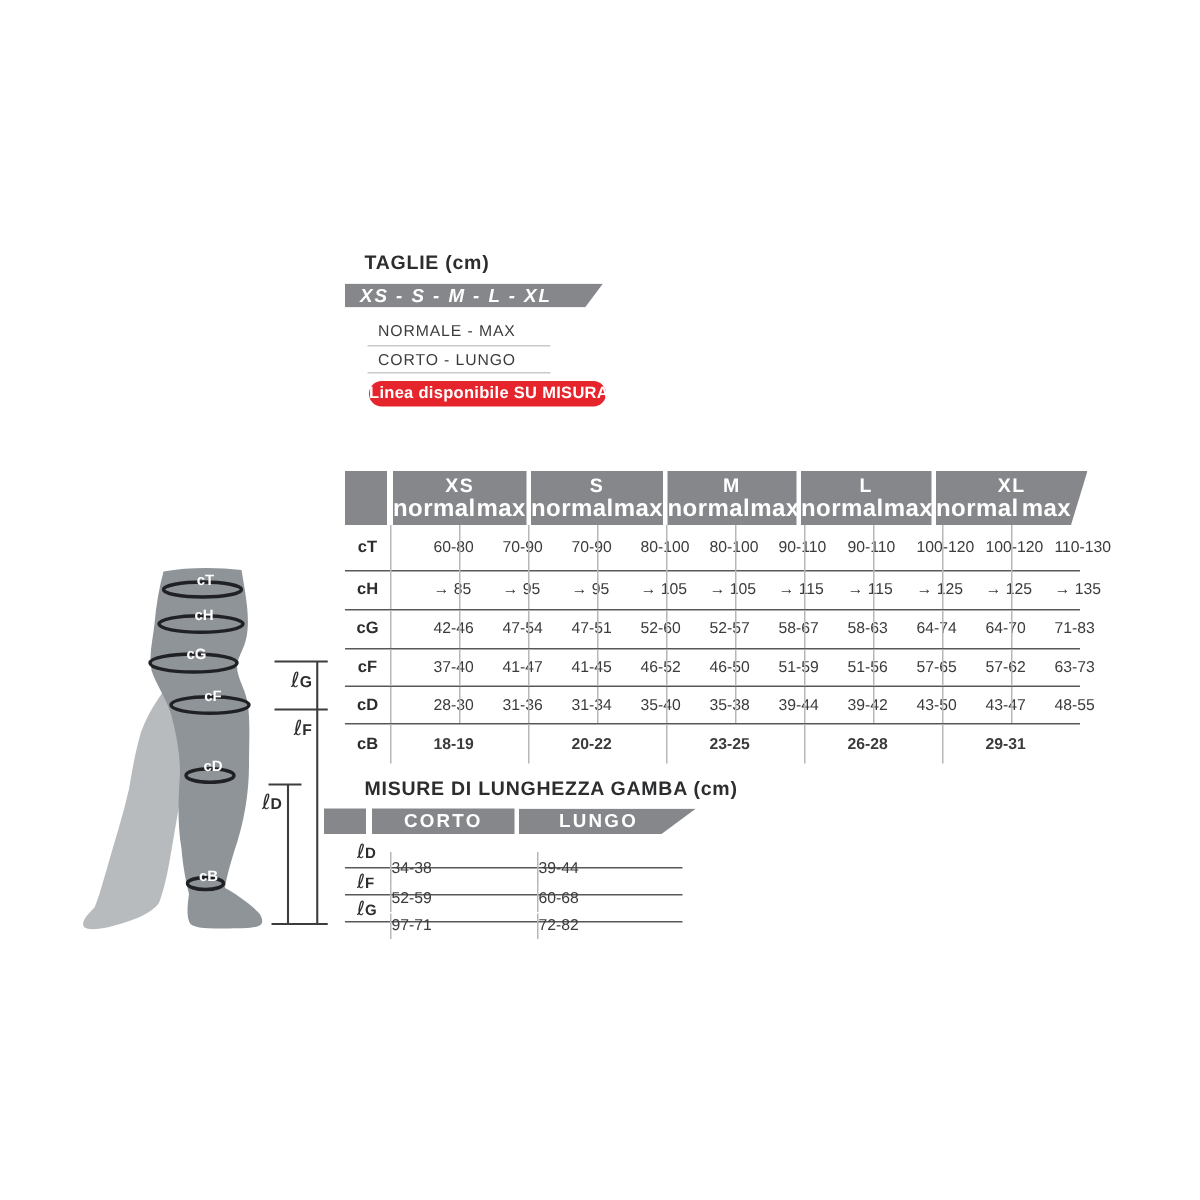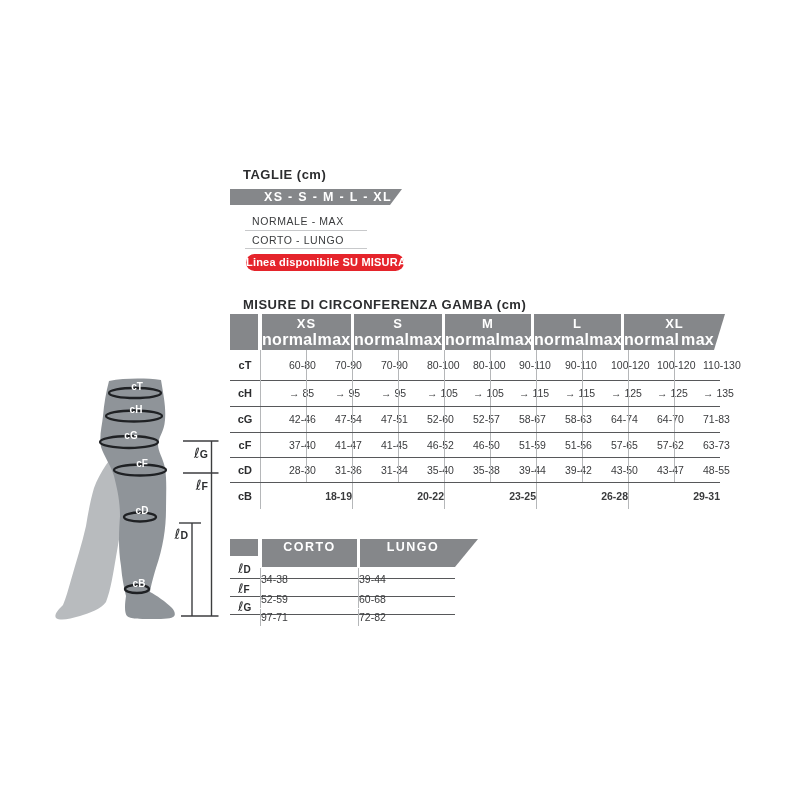--- a/index.html
+++ b/index.html
@@ -14,22 +14,22 @@
   }
   html,body{margin:0;padding:0;background:#fff;}
   .page{position:relative;width:800px;height:800px;background:#fff;overflow:hidden;
         font-family:"Liberation Sans","DejaVu Sans",sans-serif;color:var(--txt);}
 
   .sec-title{position:absolute;font-weight:bold;font-size:13px;color:var(--txt-strong);letter-spacing:.5px;white-space:nowrap;}
 
   
   .banner{position:absolute;left:230px;top:189px;width:172px;height:16px;background:var(--gray);
           color:#fff;font-weight:bold;font-size:12.5px;line-height:16px;letter-spacing:1.3px;
-          padding-left:34px;box-sizing:border-box;
-          clip-path:polygon(0 0,100% 0,calc(100% - 12px) 100%,0 100%);}
+          padding-left:10px;box-sizing:border-box;
+          clip-path:polygon(0 0,100% 0,calc(100% - 12px) 100%,0 100%);font-style:italic;}
   .opt{position:absolute;left:245px;width:122px;border-bottom:1px solid #c8c9cb;
        font-size:10.5px;color:var(--txt);letter-spacing:.6px;padding-left:7px;box-sizing:border-box;white-space:nowrap;}
   .opt1{top:211px;height:20px;line-height:21px;}
   .opt2{top:231px;height:18px;line-height:19px;}
   .badge{position:absolute;left:246px;top:254px;width:158px;height:17px;background:var(--red);
          border-radius:9px;color:#fff;font-weight:bold;font-size:11px;line-height:17px;text-align:right;
          letter-spacing:.2px;white-space:nowrap;}
 
   
   .chead{position:absolute;left:230px;top:314px;height:36px;display:flex;}
@@ -42,25 +42,25 @@
   .hsub span{flex:1;}
   .g-xl .hsub{padding-right:9px;}
 
   
   .cbody{position:absolute;left:230px;top:350px;}
   .crow{display:grid;grid-template-columns:30px repeat(10,46px);border-bottom:1px solid var(--dark-line);}
   .cfoot{display:grid;grid-template-columns:30px repeat(5,92px);border-bottom:none;}
   .h30{height:30px;line-height:31px;} .h25{height:25px;line-height:25px;}
   .h24{height:24px;line-height:24px;} .h26{height:26px;line-height:26px;}
   .clabel{font-weight:bold;font-size:11px;color:var(--txt-strong);text-align:center;}
-  .cval{font-size:10.5px;color:var(--txt);text-align:right;border-left:1px solid var(--light-line);white-space:nowrap;padding-left:28px;}
+  .cval{font-size:10.5px;color:var(--txt);text-align:left;border-left:1px solid var(--light-line);white-space:nowrap;padding-left:28px;}
   .cfootval{font-weight:bold;}
 
   
-  .lhead{position:absolute;left:230px;top:539px;height:28px;display:flex;}
+  .lhead{position:absolute;left:216px;top:539px;height:17px;display:flex;}
   .lblank{width:28px;height:17px;background:var(--gray);margin-right:4px;}
   .lhgroup{background:var(--gray);color:#fff;font-weight:bold;font-size:12.5px;line-height:17px;
            text-align:center;letter-spacing:1.5px;margin-right:3px;box-sizing:border-box;}
   .g-corto{width:95px;}
   .g-lungo{width:118px;margin-right:0;clip-path:polygon(0 0,100% 0,calc(100% - 23px) 100%,0 100%);padding-right:12px;}
   .lbody{position:absolute;left:230px;top:556px;}
   .lrow{display:grid;grid-template-columns:30px 98px 97px;border-bottom:1px solid var(--dark-line);}
   .lh22{height:22px;line-height:23px;} .lh17{height:17px;line-height:17px;}
   .llabel{padding-left:8px;color:var(--txt-strong);}
   .lval{text-align:left;font-size:10.5px;color:var(--txt);border-left:1px solid var(--light-line);margin-top:12px;}
@@ -121,21 +121,20 @@
     <text class="rlabel" x="208" y="490"><tspan class="rell">ℓ</tspan><tspan class="rletter">F</tspan></text>
     <text class="rlabel" x="188" y="539"><tspan class="rell">ℓ</tspan><tspan class="rletter">D</tspan></text>
   </svg>
 
   <div class="sec-title" style="left:243px;top:167px;">TAGLIE (cm)</div>
   <div class="banner">XS - S - M - L - XL</div>
   <div class="opt opt1">NORMALE - MAX</div>
   <div class="opt opt2">CORTO - LUNGO</div>
   <div class="badge">Linea disponibile SU MISURA</div>
 
-  <div class="sec-title" style="left:243px;top:297px;">MISURE DI CIRCONFERENZA GAMBA (cm)</div>
 
   <div class="chead">
     <div class="hblank"></div>
     <div class="hgroup g-xs">
       <div class="hsize">XS</div>
       <div class="hsub">
           <span>normal</span>
           <span>max</span>
         </div>
     </div>
@@ -238,20 +237,21 @@
     <div class="crow cfoot h26">
       <div class="clabel">cB</div>
       <div class="cval cfootval">18-19</div>
       <div class="cval cfootval">20-22</div>
       <div class="cval cfootval">23-25</div>
       <div class="cval cfootval">26-28</div>
       <div class="cval cfootval">29-31</div>
     </div>
   </div>
 
+  <div class="sec-title" style="left:243px;top:518px;">MISURE DI LUNGHEZZA GAMBA (cm)</div>
 
   <div class="lhead">
     <div class="lblank"></div>
     <div class="lhgroup g-corto">CORTO</div>
     <div class="lhgroup g-lungo">LUNGO</div>
   </div>
 
   <div class="lbody">
     <div class="lrow lh22">
       <div class="llabel"><span class="ell">ℓ</span><span class="lsub">D</span></div>

